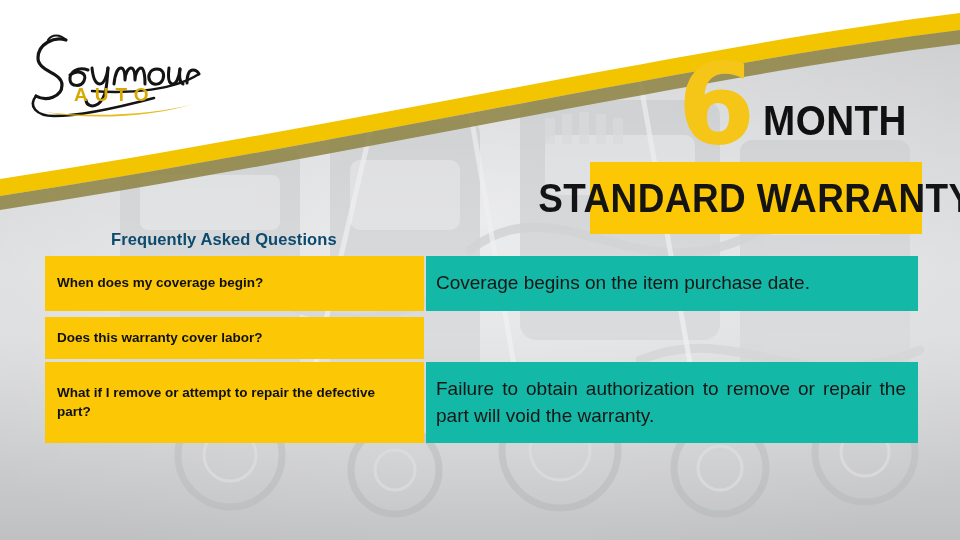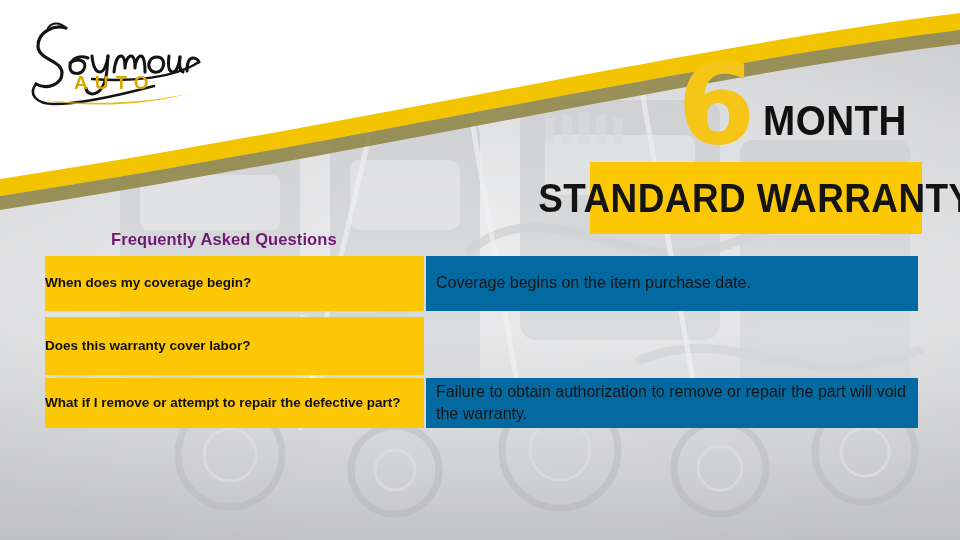--- a/index.html
+++ b/index.html
@@ -46,21 +46,21 @@
     top: 0; left: 0;
     width: 960px; height: 260px;
     pointer-events: none;
   }
   .header-wedge svg { display: block; }
 
   
   .logo {
     position: absolute;
     left: 14px;
-    top: 16px;
+    top: 28px;
     width: 190px;
     height: 92px;
   }
   .logo svg { display: block; }
 
   
   .badge {
     position: absolute;
     left: 590px;
     top: 56px;
@@ -116,21 +116,21 @@
     white-space: nowrap;
   }
 
   
   .faq-heading {
     position: absolute;
     left: 111px;
     top: 230px;
     font-size: 16.5px;
     font-weight: bold;
-    color: #701a75;
+    color: #0c4a6e;
     letter-spacing: 0.1px;
   }
 
   
   .faq-table {
     position: absolute;
     left: 45px;
     top: 256px;
     width: 873px;
   }
@@ -142,44 +142,44 @@
   .faq-row:last-child { margin-bottom: 0; }
 
   .faq-q {
     width: 379px;
     flex: 0 0 379px;
     background: #FCC805;
     color: #101010;
     font-weight: bold;
     font-size: 13.5px;
     line-height: 1.38;
-    padding: 0 0;
+    padding: 0 12px;
     display: flex;
     align-items: center;
     box-sizing: border-box;
   }
   .faq-a {
     flex: 1 1 auto;
-    background: #0369a1;
+    background: #14b8a6;
     color: #161616;
-    font-size: 16px;
+    font-size: 19px;
     line-height: 1.40;
     padding: 0 12px 0 10px;
     display: flex;
     align-items: center;
     text-align: justify;
     text-justify: inter-word;
     box-sizing: border-box;
   }
   .faq-a span { display: block; width: 100%; }
 
   .r1 .faq-q, .r1 .faq-a { height: 55px; }
   .r2 .faq-q, .r2 .faq-a { height: 62px; }
-  .r3 .faq-q, .r3 .faq-a { height: 58px; }
-  .r4 .faq-q, .r4 .faq-a { height: 50px; }
+  .r3 .faq-q, .r3 .faq-a { height: 42px; }
+  .r4 .faq-q, .r4 .faq-a { height: 81px; }
 </style>
 </head>
 <body>
 
 <div id="slide">
 
   <div class="bg-photo">
     <svg viewBox="0 0 960 540" preserveAspectRatio="xMidYMid slice" aria-hidden="true">
       <defs>
         <linearGradient id="gmet" x1="0" y1="0" x2="0" y2="1">

